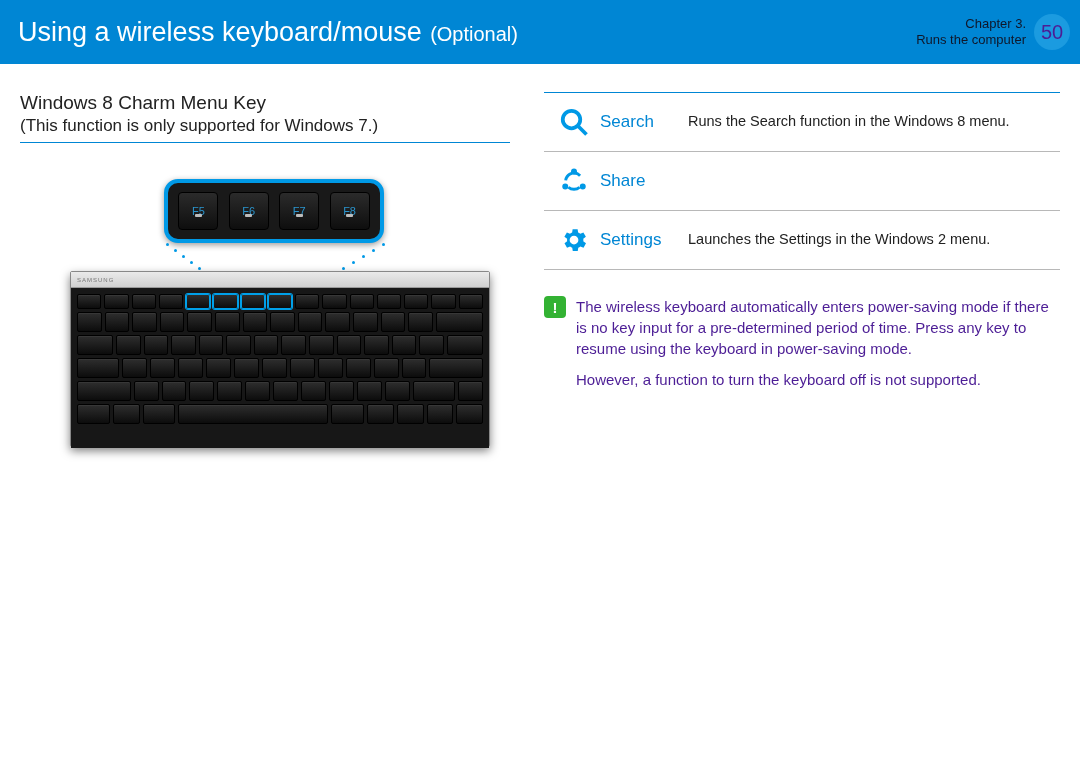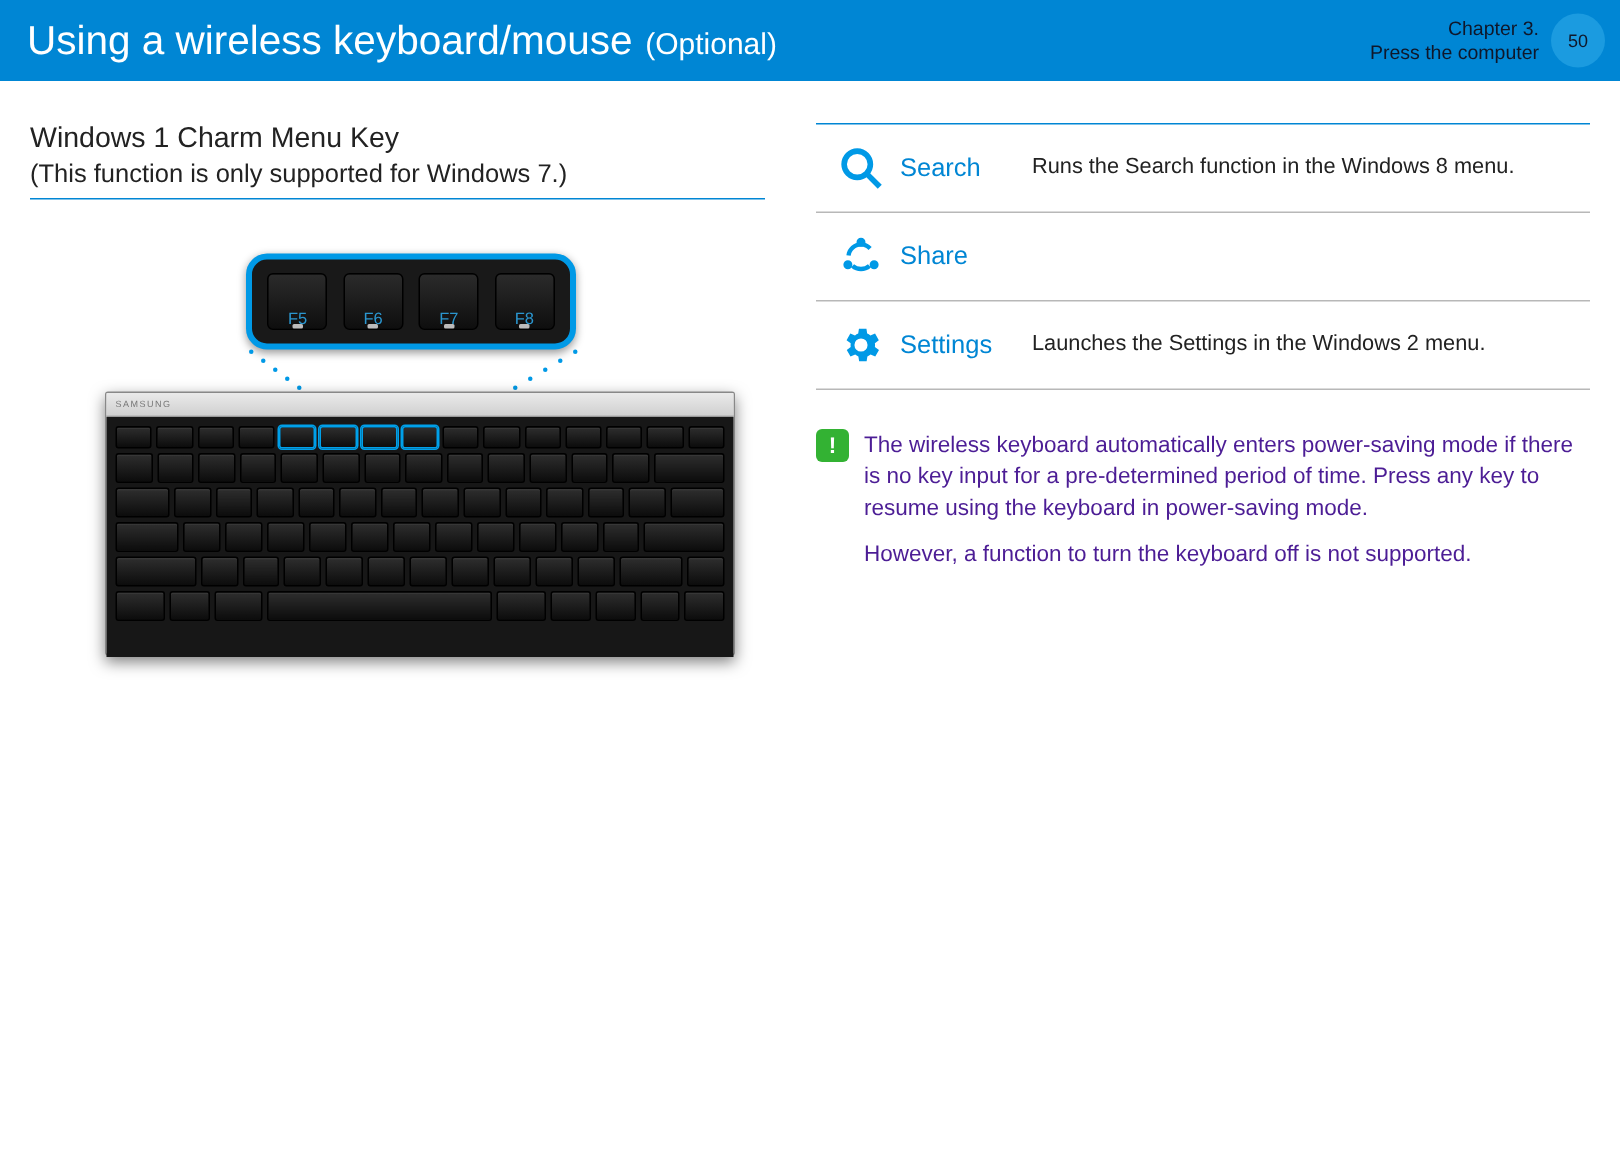--- a/index.html
+++ b/index.html
@@ -8,35 +8,35 @@
     width: 1080px;
     height: 766px;
     background: #fff;
     color: #222;
     position: relative;
     overflow: hidden;
   }
   .header-bar {
     background: #0086d4;
     color: #fff;
-    height: 54px;
+    height: 64px;
     display: flex;
     align-items: center;
     justify-content: space-between;
     padding: 0 10px 0 18px;
   }
   .title-main { font-size: 27px; font-weight: 400; }
   .title-opt { font-size: 20px; font-weight: 400; margin-left: 4px; }
   .header-right { display: flex; align-items: center; }
   .chapter { text-align: right; font-size: 13px; line-height: 1.25; color: #0f172a; margin-right: 8px; }
   .pagenum {
     width: 36px; height: 36px; border-radius: 50%;
-    background: #1b9be0; color: #0f172a;
+    background: #1b9be0; color: #4c1d95;
     display: flex; align-items: center; justify-content: center;
-    font-size: 12px; font-weight: 500;
+    font-size: 20px; font-weight: 500;
   }
   .page { display: flex; padding: 28px 20px 0 20px; }
   .col-left { width: 500px; padding-right: 10px; }
   .col-right { flex: 1; padding-left: 24px; }
 
   .sub-head { font-size: 19px; color: #222; }
   .sup-note { font-size: 17px; color: #222; margin-top: 2px; }
   .sub-rule { border: none; border-bottom: 1px solid #0086d4; margin-top: 6px; }
 
   
@@ -46,21 +46,21 @@
     width: 220px; height: 64px;
     background: #191919; border: 4px solid #0099e6; border-radius: 14px;
     box-shadow: 0 2px 6px rgba(0,0,0,.4);
     display: flex; justify-content: space-evenly; align-items: center;
   }
   .zoom-key {
     width: 40px; height: 38px; border-radius: 4px;
     background: linear-gradient(#2b2b2b,#0e0e0e);
     border: 1px solid #000;
     display:flex; align-items:flex-end; justify-content:center;
-    color:#2b96cf; font-size:11px; padding-bottom:0;
+    color:#2b96cf; font-size:11px; padding-bottom:12px;
   }
   .zoom-key::before{
     content:''; display:block; width:7px; height:3px; background:#bcbcbc;
     position:absolute; margin-top:-28px; border-radius:1px;
   }
   .dots { position:absolute; width:1px; height:1px; }
   .dot{ position:absolute; width:3px;height:3px;border-radius:50%;background:#0099e6; }
 
   .keyboard {
     position: absolute; top: 92px; left: 50px;
@@ -103,31 +103,31 @@
 <body>
 
 <div class="header-bar">
   <div>
     <span class="title-main">Using a wireless keyboard/mouse</span>
     <span class="title-opt">(Optional)</span>
   </div>
   <div class="header-right">
     <div class="chapter">
       <div>Chapter 3.</div>
-      <div>Press the computer</div>
+      <div>Runs the computer</div>
     </div>
     <div class="pagenum">
       <span>50</span>
     </div>
   </div>
 </div>
 
 <div class="page">
   <div class="col-left">
-    <div class="sub-head">Windows 1 Charm Menu Key</div>
+    <div class="sub-head">Windows 8 Charm Menu Key</div>
     <div class="sup-note">(This function is only supported for Windows 7.)</div>
     <hr class="sub-rule">
 
     <div class="kbd-fig">
       <div class="zoom">
         <div class="zoom-key">F5</div>
         <div class="zoom-key">F6</div>
         <div class="zoom-key">F7</div>
         <div class="zoom-key">F8</div>
       </div>

